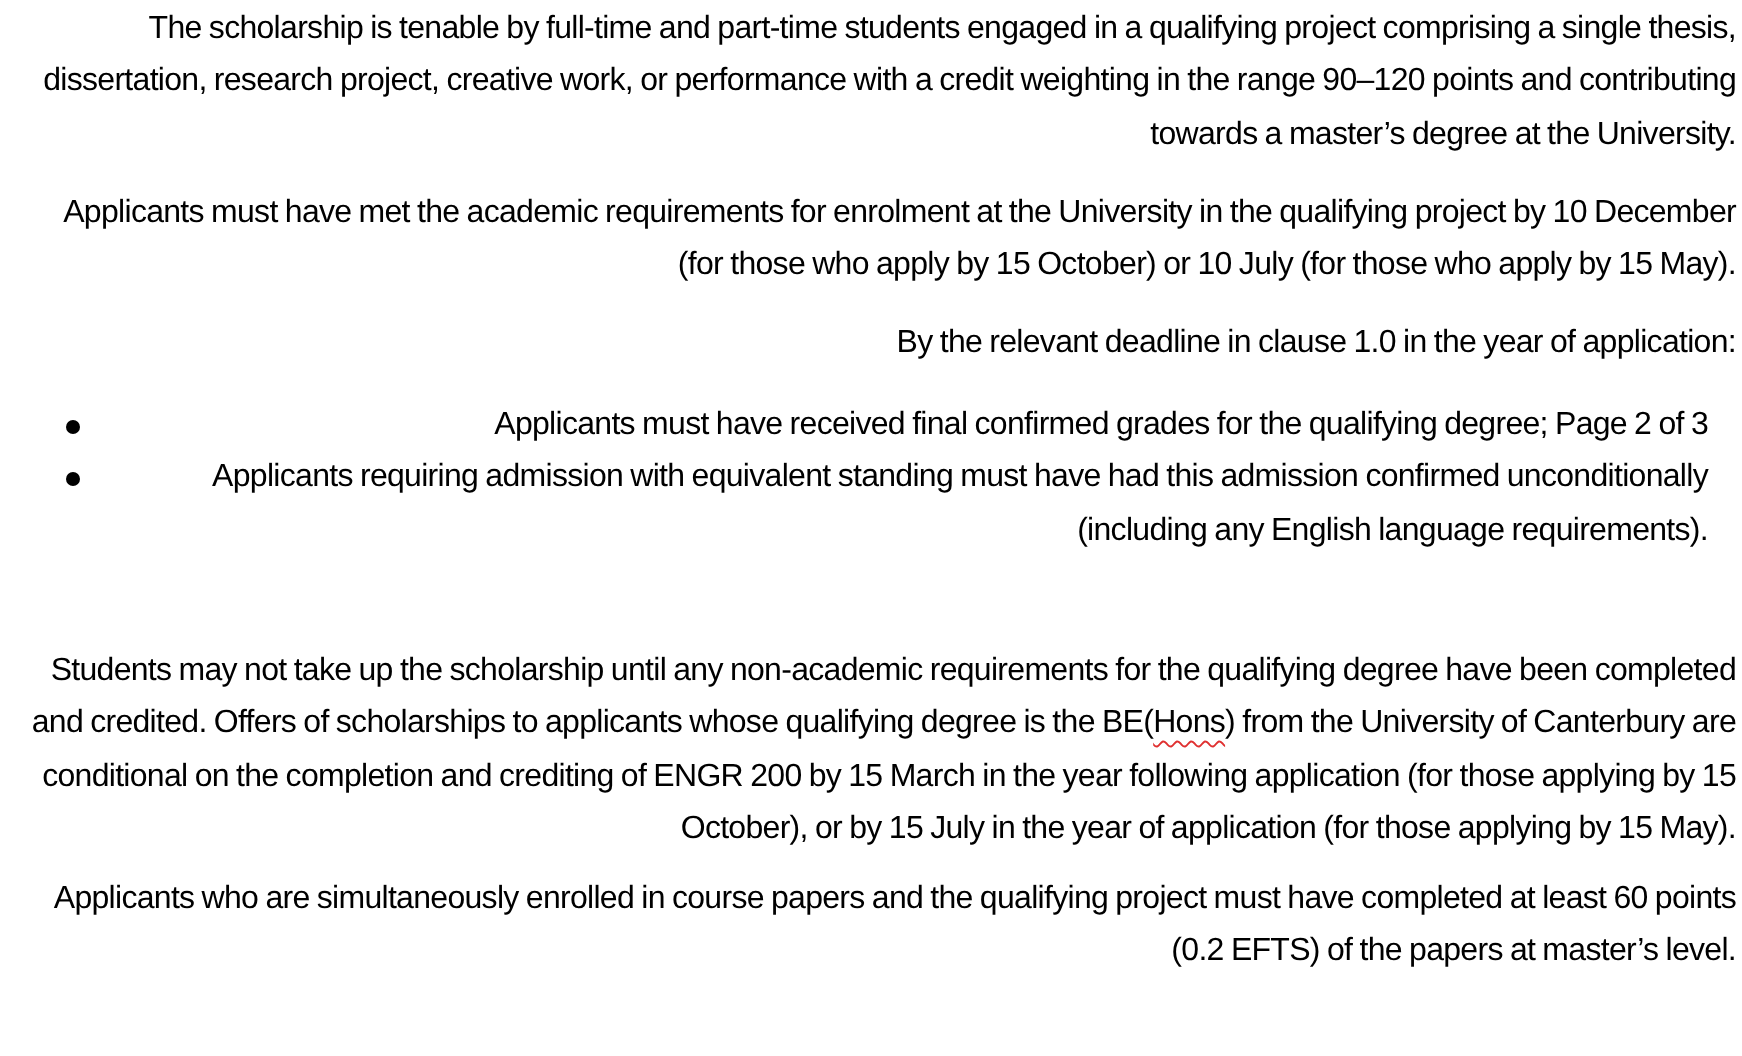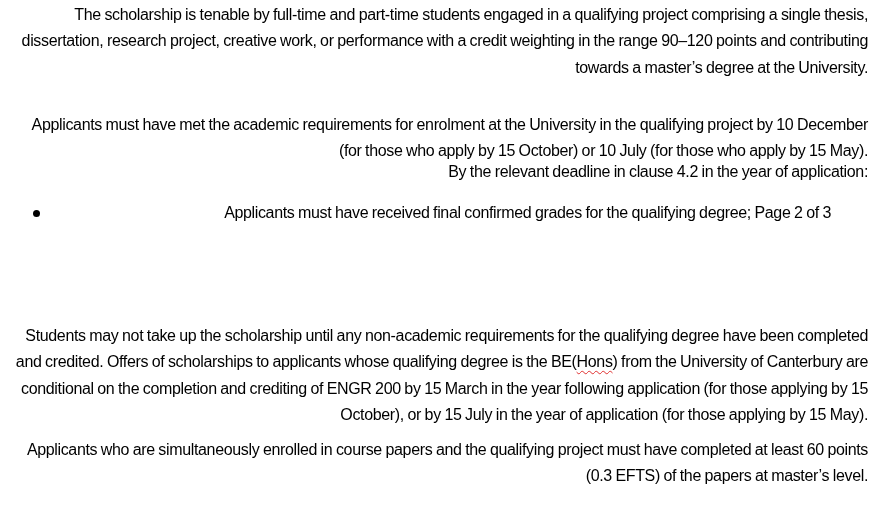--- a/index.html
+++ b/index.html
@@ -24,34 +24,34 @@
       text-align: right;
     }
     .para {
       position: absolute;
       left: 6px;
       width: 862px;
       line-height: 26.3px;
       margin: 0;
     }
     .p1 { top: 2px; }
-    .p2 { top: 112px; }
+    .p2 { top: 94px; }
     .p3 { top: 159px; }
     .bullets {
       position: absolute;
       left: 0;
       top: 200px;
       width: 871px;
       margin: 0;
       padding: 0;
       list-style: none;
     }
     .bullet-item {
       position: relative;
-      padding-left: 31px;
+      padding-left: 54px;
       width: 800px;
       line-height: 26.3px;
     }
     .bullet-dot {
       position: absolute;
       left: 33px;
       top: 10px;
       width: 7px;
       height: 7px;
       border-radius: 50%;
@@ -68,27 +68,31 @@
   </style>
 </head>
 <body>
 
 <div class="doc">
 
   <p class="para p1">The scholarship is tenable by full-time and part-time students engaged in a qualifying project comprising a single thesis, dissertation, research project, creative work, or performance with a credit weighting in the range 90–120 points and contributing towards a master’s degree at the University.</p>
 
   <p class="para p2">Applicants must have met the academic requirements for enrolment at the University in the qualifying project by 10 December (for those who apply by 15 October) or 10 July (for those who apply by 15 May).</p>
 
-  <p class="para p3">By the relevant deadline in clause 4.2 in the year of application:</p>
+  <p class="para p3">By the relevant deadline in clause 1.0 in the year of application:</p>
 
   <ul class="bullets">
     <li class="bullet-item">
       <span class="bullet-dot"></span>
       <span>Applicants must have received final confirmed grades for the qualifying degree; Page 2 of 3</span>
     </li>
+    <li class="bullet-item">
+      <span class="bullet-dot"></span>
+      <span>Applicants requiring admission with equivalent standing must have had this admission confirmed unconditionally (including any English language requirements).</span>
+    </li>
   </ul>
 
   <p class="para p4"><span>Students may not take up the scholarship until any non-academic requirements for the qualifying degree have been completed and credited. Offers of scholarships to applicants whose qualifying degree is the BE(</span><span class="spell">Hons</span><span>) from the University of Canterbury are conditional on the completion and crediting of ENGR 200 by 15 March in the year following application (for those applying by 15 October), or by 15 July in the year of application (for those applying by 15 May).</span></p>
 
-  <p class="para p5">Applicants who are simultaneously enrolled in course papers and the qualifying project must have completed at least 60 points (0.3 EFTS) of the papers at master’s level.</p>
+  <p class="para p5">Applicants who are simultaneously enrolled in course papers and the qualifying project must have completed at least 60 points (0.2 EFTS) of the papers at master’s level.</p>
 
 
 </div>
 
 </body></html>

